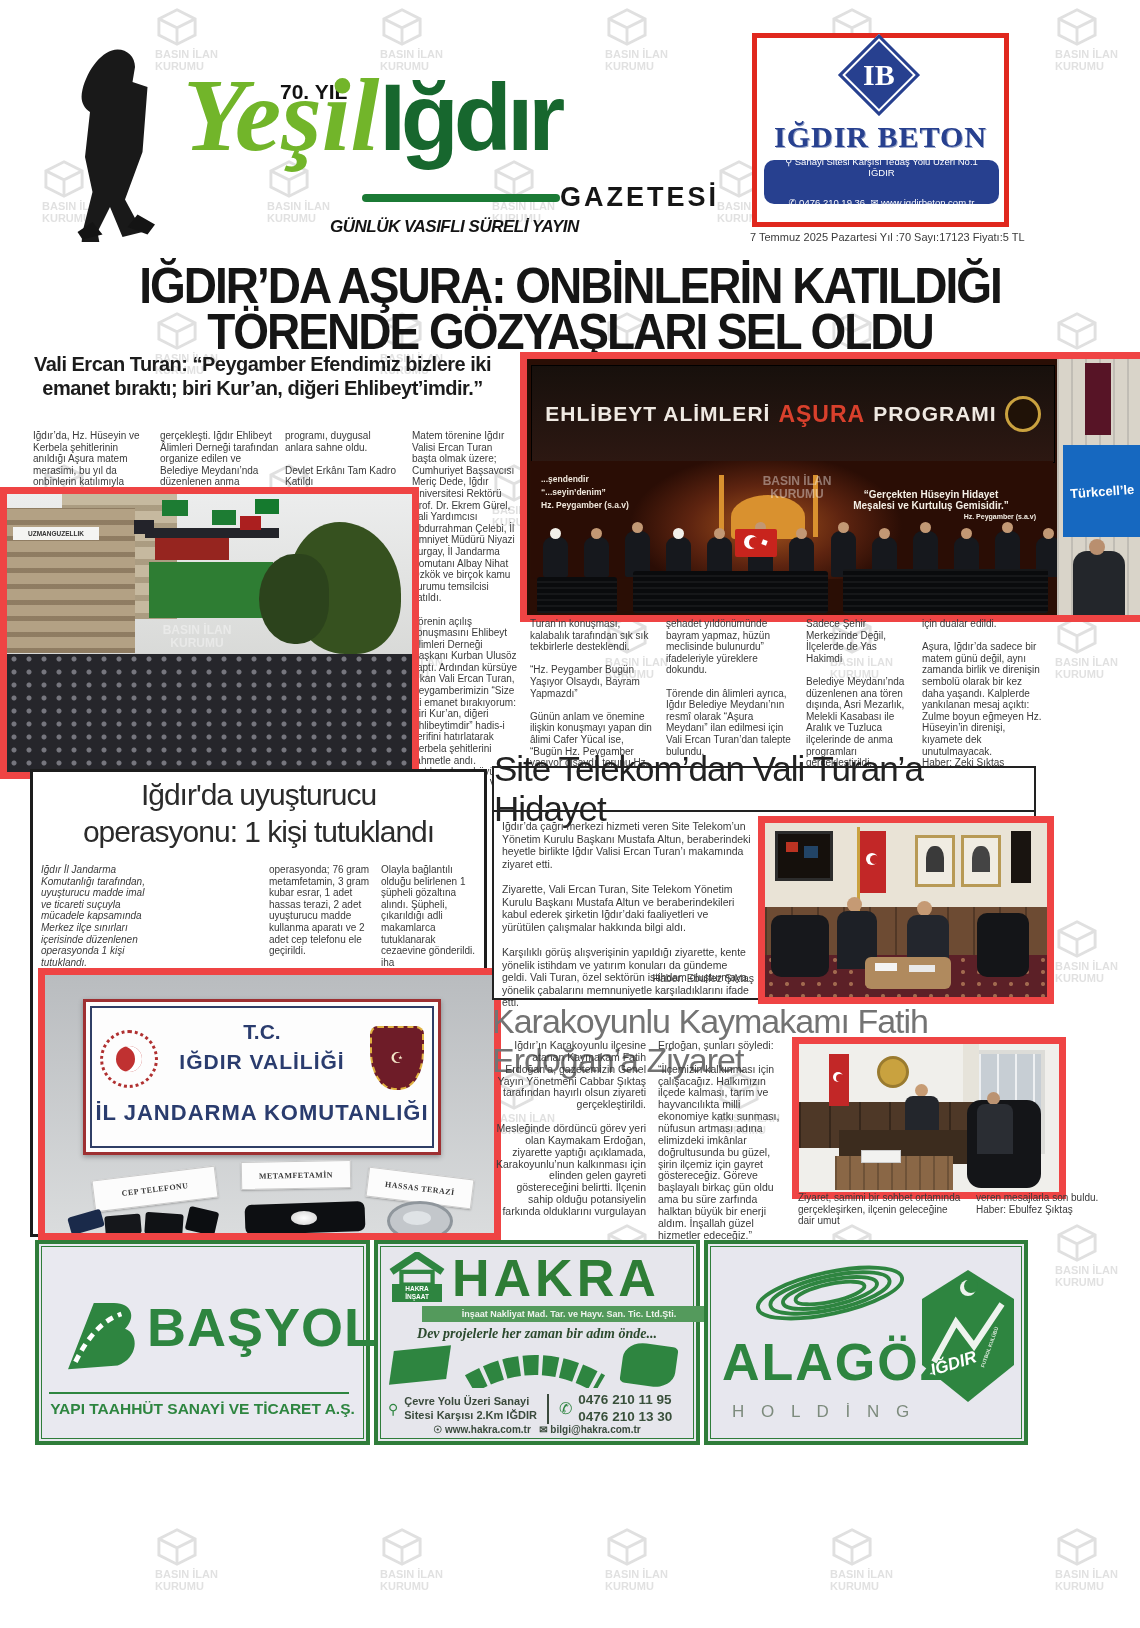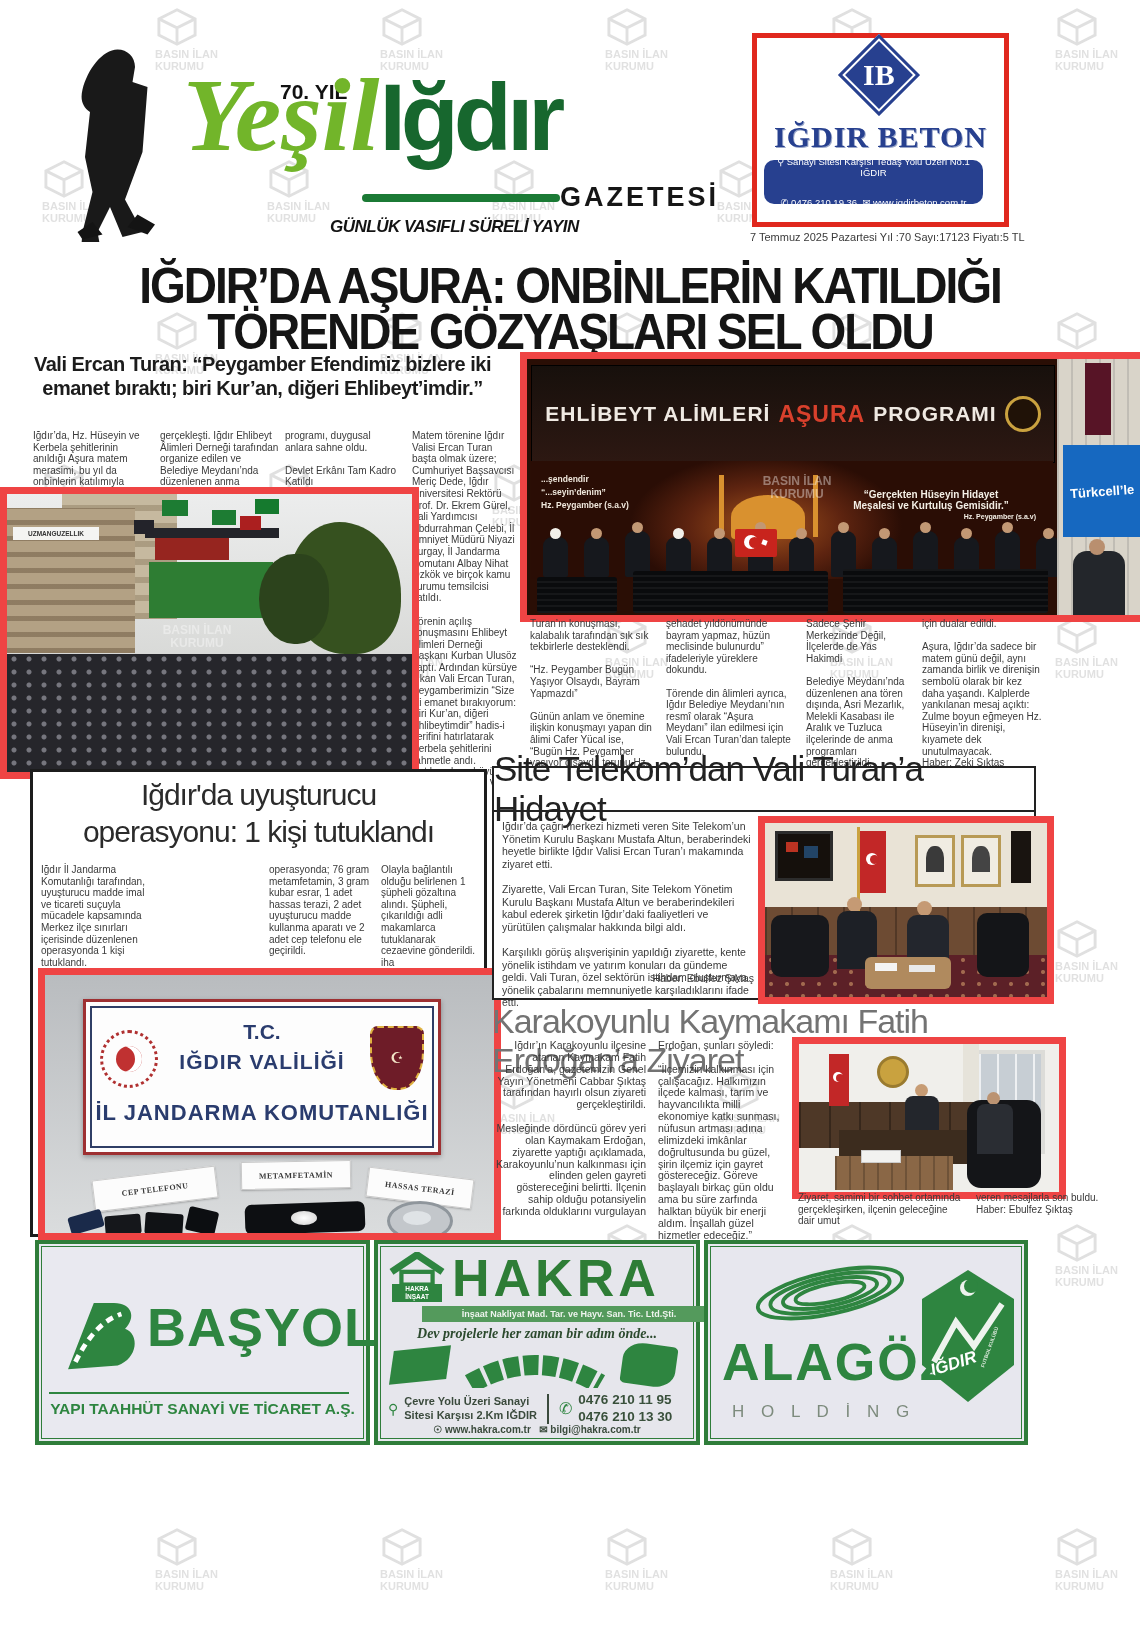--- a/index.html
+++ b/index.html
@@ -411,21 +411,21 @@
     <div class="abs" style="left:330px;top:217px;font:italic 700 17px 'Liberation Sans',sans-serif;color:#141414;letter-spacing:-.5px;">GÜNLÜK VASIFLI SÜRELİ YAYIN</div>
 
     <div class="abs" style="left:752px;top:33px;width:247px;height:184px;background:#fff;border:5px solid #e0281e;">
       <div class="abs" style="left:93px;top:8px;width:58px;height:58px;background:#27408f;transform:rotate(45deg);
                   box-shadow:inset 0 0 0 3px #27408f, inset 0 0 0 5px #fff;display:flex;align-items:center;justify-content:center;">
         <span style="transform:rotate(-45deg);font:700 30px 'Liberation Serif',serif;color:#fff;">IB</span>
       </div>
       <div class="abs" style="left:0;top:82px;width:100%;text-align:center;font:700 30px 'Liberation Serif',serif;
                   color:#27408f;text-shadow:1px 1px 0 #9aa7c9;letter-spacing:1px;">IĞDIR BETON</div>
       <div class="abs" style="left:7px;top:122px;width:219px;height:44px;background:#27408f;border-radius:10px;
-                  color:#fff;font-size:9.5px;display:flex;flex-direction:column;justify-content:center;gap:19px;padding:0 0;text-align:center;">
+                  color:#fff;font-size:9.5px;display:flex;flex-direction:column;justify-content:center;gap:19px;padding:0 8px;text-align:center;">
         <div>
           <span>⚲</span>
           <span>Sanayi Sitesi Karşısı Tedaş Yolu Üzeri No.1 IĞDIR</span>
         </div>
         <div>
           <span>✆</span>
           <span>0476 210 19 36</span>
           &nbsp;<span>✉</span>
           <span>www.igdirbeton.com.tr</span>
         </div>
@@ -544,21 +544,21 @@
 
 Belediye Meydanı’nda düzenlenen ana tören dışında, Asri Mezarlık, Melekli Kasabası ile Aralık ve Tuzluca ilçelerinde de anma programları gerçekleştirildi. Törenlerde mersiyeler okundu, gözyaşları döküldü, Kerbela şehitleri</div>
     <div class="body-col" style="left:922px;top:618px;width:124px;">için dualar edildi.
 
 Aşura, Iğdır’da sadece bir matem günü değil, aynı zamanda birlik ve direnişin sembolü olarak bir kez daha yaşandı. Kalplerde yankılanan mesaj açıktı: Zulme boyun eğmeyen Hz. Hüseyin’in direnişi, kıyamete dek unutulmayacak.
 Haber: Zeki Şıktaş</div>
 
     <div class="abs" style="left:30px;top:769px;width:451px;height:462px;border:3px solid #1c1c1c;background:#fff;">
       <div class="boxhead" style="top:6px;">Iğdır'da uyuşturucu</div>
       <div class="boxhead" style="top:43px;">operasyonu: 1 kişi tutuklandı</div>
-      <div class="body-col" style="left:8px;top:92px;width:104px;">Iğdır İl Jandarma Komutanlığı tarafından, uyuşturucu madde imal ve ticareti suçuyla mücadele kapsamında Merkez ilçe sınırları içerisinde düzenlenen operasyonda 1 kişi tutuklandı.</div>
+      <div class="body-col" style="left:8px;top:92px;width:104px;font-style:italic;">Iğdır İl Jandarma Komutanlığı tarafından, uyuşturucu madde imal ve ticareti suçuyla mücadele kapsamında Merkez ilçe sınırları içerisinde düzenlenen operasyonda 1 kişi tutuklandı.</div>
       <div class="body-col" style="left:236px;top:92px;width:104px;">operasyonda; 76 gram metamfetamin, 3 gram kubar esrar, 1 adet hassas terazi, 2 adet uyuşturucu madde kullanma aparatı ve 2 adet cep telefonu ele geçirildi.</div>
       <div class="body-col" style="left:348px;top:92px;width:96px;">Olayla bağlantılı olduğu belirlenen 1 şüpheli gözaltına alındı. Şüpheli, çıkarıldığı adli makamlarca tutuklanarak cezaevine gönderildi. iha</div>
 
       <div class="photo" style="left:5px;top:196px;width:435px;height:258px;background:linear-gradient(#b9bcbf,#dadcdd);">
         <div class="abs" style="left:38px;top:24px;width:352px;height:150px;background:#fdfdfd;border:3px solid #9e3032;
                     box-shadow:0 2px 5px rgba(0,0,0,.3);">
           <div class="abs" style="inset:4px;border:2px solid #2f3e66;"></div>
           <div class="board-line abs" style="left:0;top:18px;width:100%;font-size:21px;">T.C.</div>
           <div class="board-line abs" style="left:0;top:98px;width:100%;font-size:22px;letter-spacing:1px;">İL JANDARMA KOMUTANLIĞI</div>
           <div class="board-line abs" style="left:0;top:48px;width:100%;font-size:21px;letter-spacing:1px;">IĞDIR VALİLİĞİ</div>

